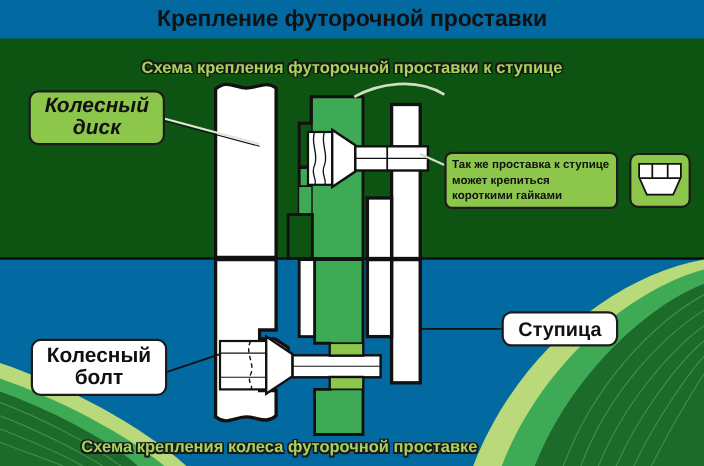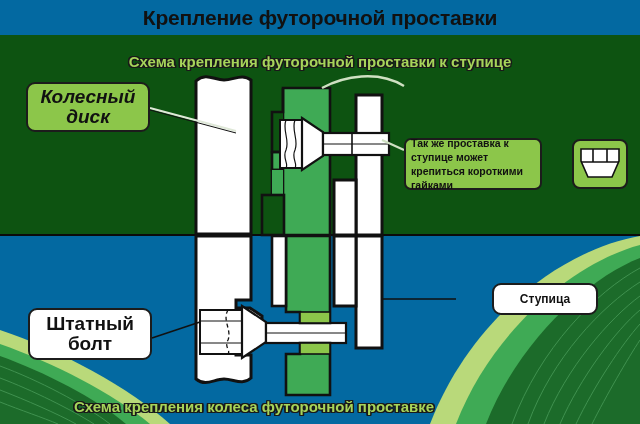--- a/index.html
+++ b/index.html
@@ -57,25 +57,25 @@
     display:flex;align-items:center;justify-content:center;
     text-align:center;font-weight:bold;color:#111;
     line-height:1.05;
     z-index:25;
   }
   .tag-green{background:#8cc64a;}
   .tag-white{background:#ffffff;}
 
   #tag-wheel-disc{left:26px;top:82px;width:124px;height:50px;font-size:19px;font-style:italic;}
   #tag-spacer{left:404px;top:66px;width:146px;height:48px;font-size:19px;}
-  #tag-note{left:404px;top:138px;width:138px;height:52px;font-size:10.5px;
+  #tag-note{left:404px;top:138px;width:158px;height:52px;font-size:10.5px;
             font-weight:bold;padding:3px 5px;text-align:left;justify-content:flex-start;
             line-height:1.35;border-radius:7px;}
   #tag-nut-icon{left:572px;top:139px;width:56px;height:50px;border-radius:8px;}
-  #tag-hub{left:456px;top:283px;width:106px;height:32px;font-size:12px;margin-left:36px;}
+  #tag-hub{left:456px;top:283px;width:106px;height:32px;font-size:18px;}
   #tag-bolt{left:28px;top:308px;width:124px;height:52px;font-size:19px;}
 
   .svg-layer{position:absolute;left:0;top:0;width:640px;height:424px;}
 </style>
 </head>
 <body>
 
 <div id="root">
 
   <div class="page-title">Крепление футорочной проставки</div>
@@ -193,17 +193,17 @@
     <svg width="44" height="36" viewBox="0 0 44 36">
       <path d="M3,3 L41,3 L41,15 L34,31 L10,31 L3,15 Z" fill="#ffffff" stroke="#111111" stroke-width="1.6"></path>
       <line x1="15" y1="3" x2="15" y2="16" stroke="#111111" stroke-width="1.6"></line>
       <line x1="29" y1="3" x2="29" y2="16" stroke="#111111" stroke-width="1.6"></line>
       <line x1="3" y1="16" x2="41" y2="16" stroke="#111111" stroke-width="1.6"></line>
     </svg>
   </div>
 
   <div class="tag tag-white" id="tag-hub">Ступица</div>
 
-  <div class="tag tag-white" id="tag-bolt">Штатный болт</div>
+  <div class="tag tag-white" id="tag-bolt">Колесный болт</div>
 
   <div class="banner-bottom">Схема крепления колеса футорочной проставке</div>
 
 </div>
 
 </body></html>

